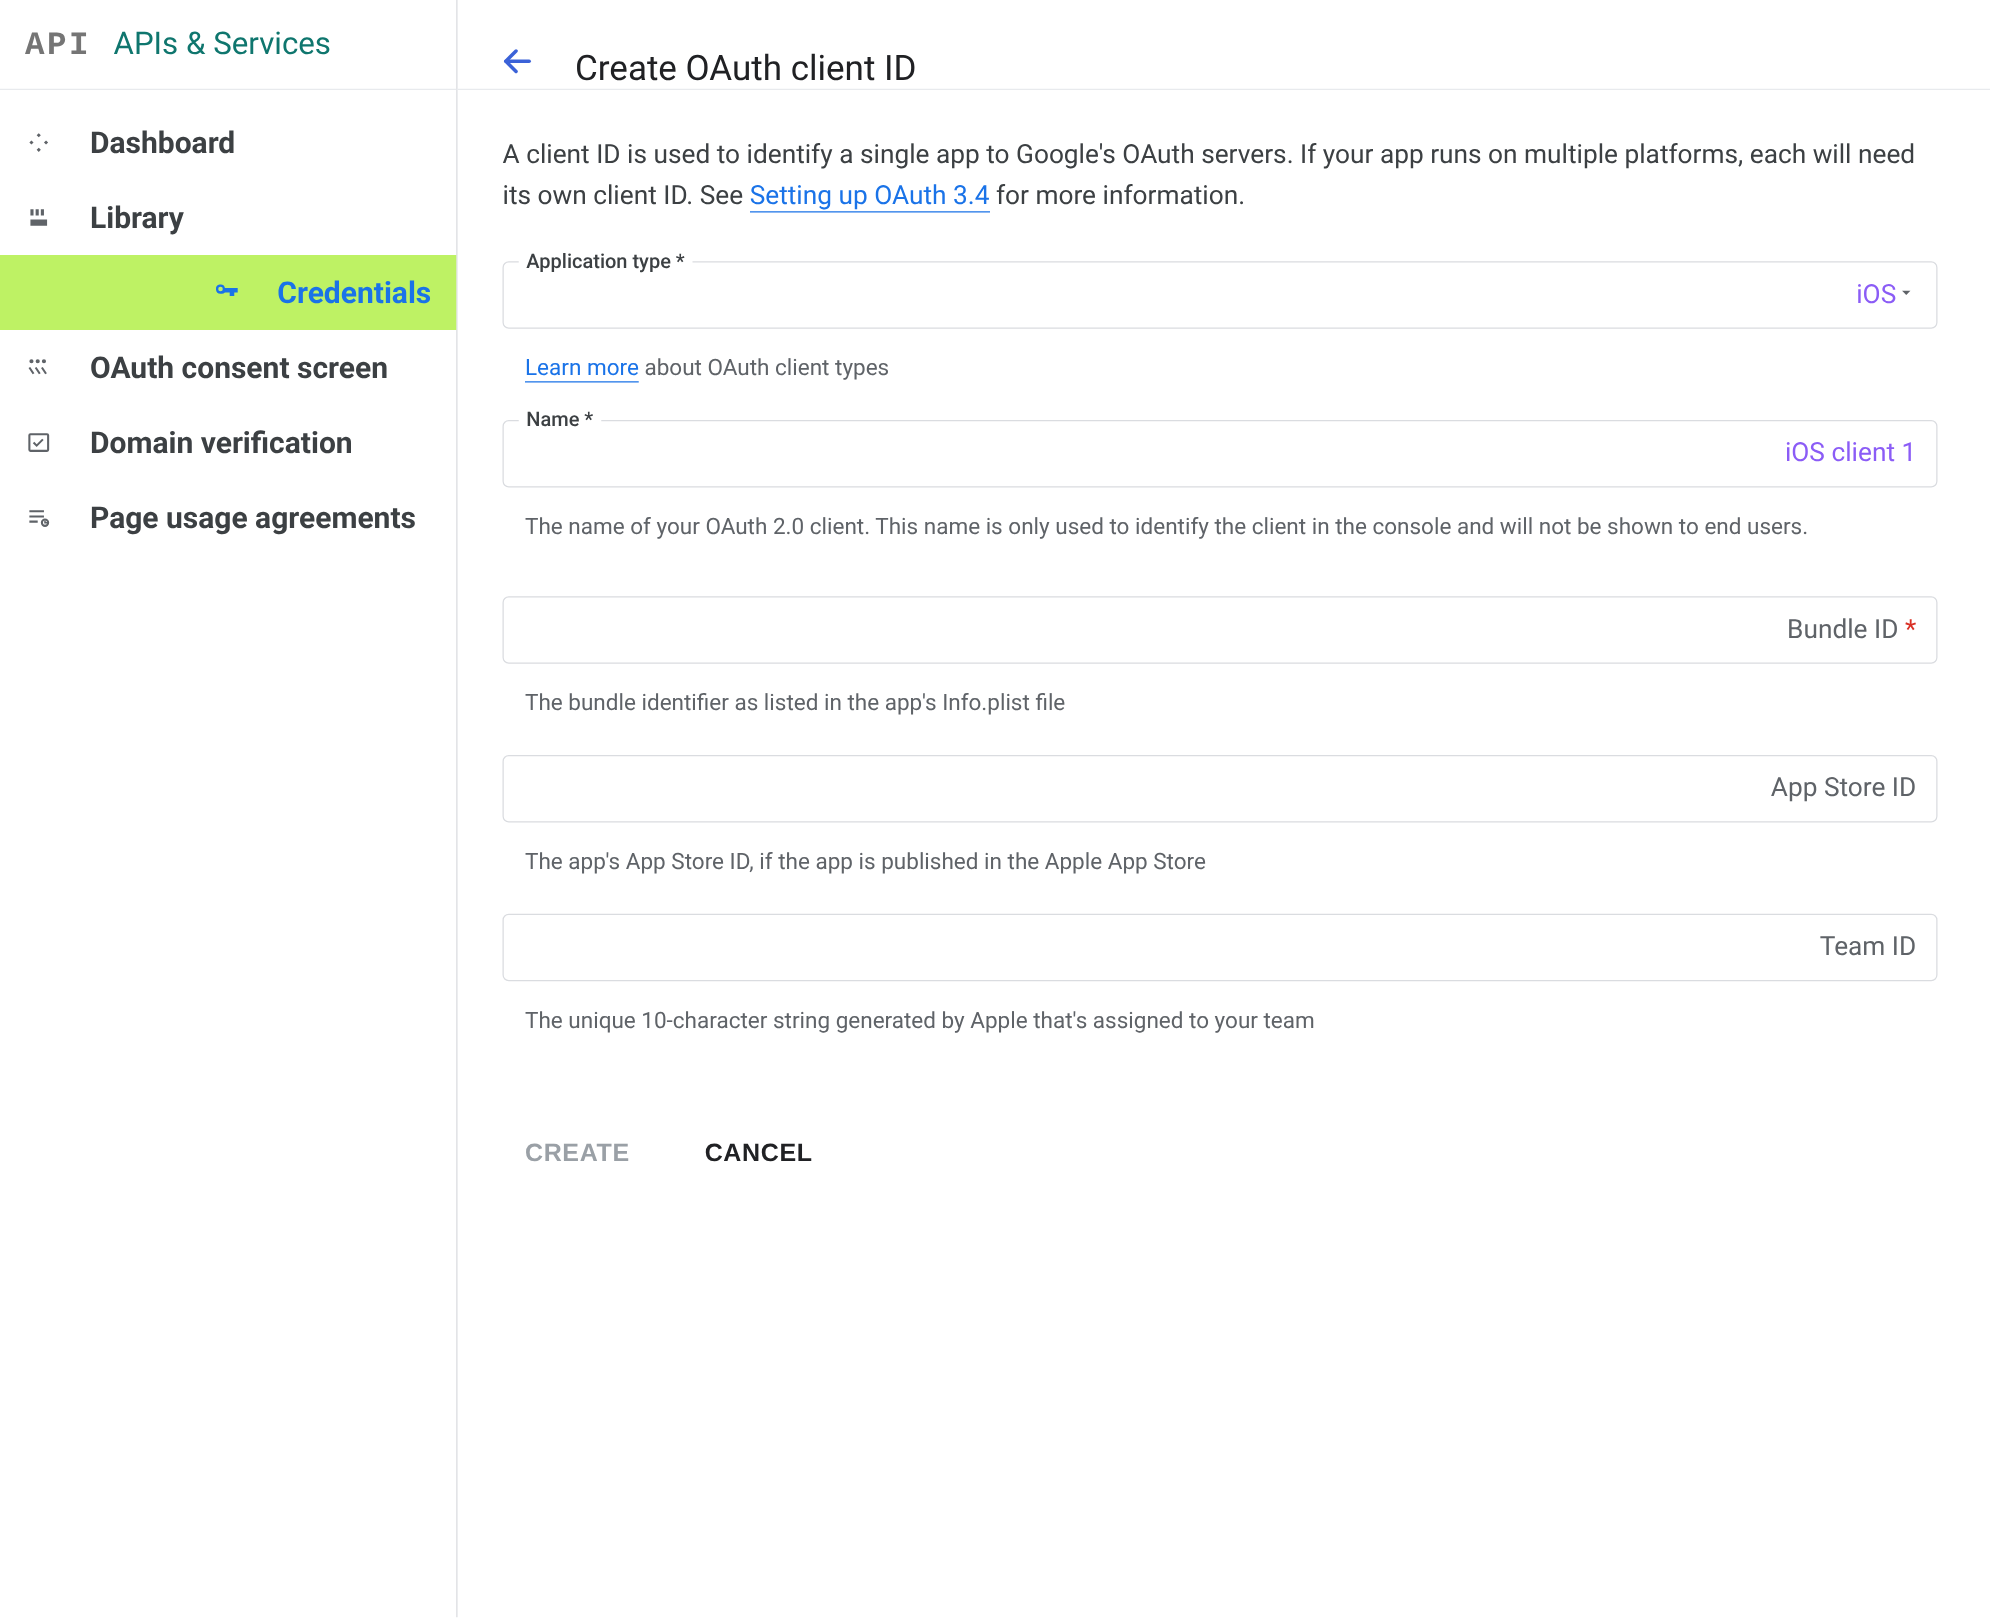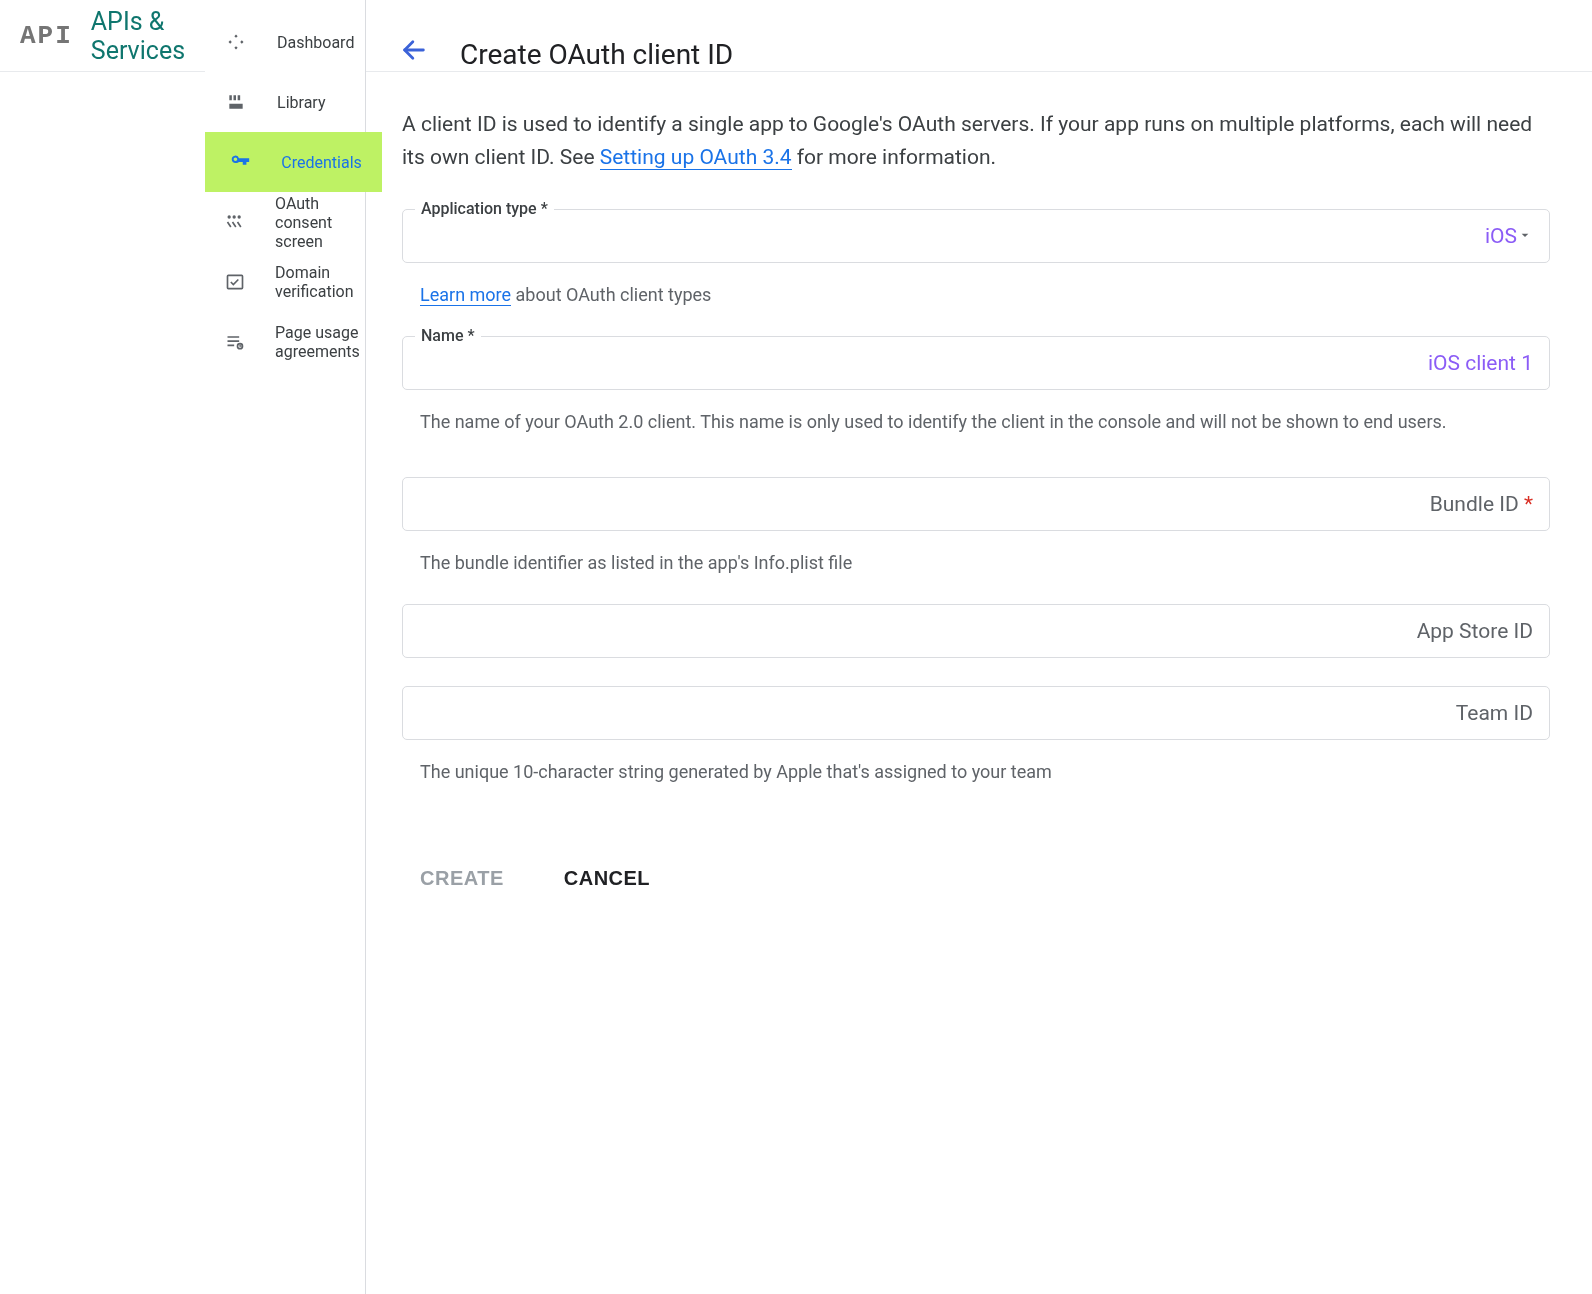--- a/index.html
+++ b/index.html
@@ -12,20 +12,21 @@
   .app {
     display: flex;
     width: 1592px;
     height: 1294px;
   }
   
   .sidebar {
     width: 366px;
     border-right: 1px solid #dadce0;
     display: flex;
+    flex-direction: column;
   }
   .sidebar-header {
     display: flex;
     align-items: center;
     gap: 18px;
     padding: 18px 20px 18px 20px;
     border-bottom: 1px solid #e8eaed;
     height: 72px;
   }
   .api-logo {
@@ -60,22 +61,22 @@
   .sidebar-item .icon {
     width: 22px;
     height: 22px;
     display: flex;
     align-items: center;
     justify-content: center;
     color: #5f6368;
   }
   .sidebar-item.active .icon { color: #1a73e8; }
   .sidebar-item .label {
-    font-size: 16px;
-    font-weight: 400;
+    font-size: 24px;
+    font-weight: 700;
   }
 
   
   .main {
     flex: 1;
     display: flex;
     flex-direction: column;
   }
   .main-header {
     display: flex;
@@ -301,20 +302,21 @@
         </div>
         <div class="help">The bundle identifier as listed in the app's Info.plist file</div>
       </div>
 
       <div class="group tight">
         <div class="field">
           <div class="field-box">
             <span class="placeholder">App Store ID</span>
           </div>
         </div>
+        <div class="help">The app's App Store ID, if the app is published in the Apple App Store</div>
       </div>
 
       <div class="group">
         <div class="field">
           <div class="field-box">
             <span class="placeholder">Team ID</span>
           </div>
         </div>
         <div class="help">The unique 10-character string generated by Apple that's assigned to your team</div>
       </div>

